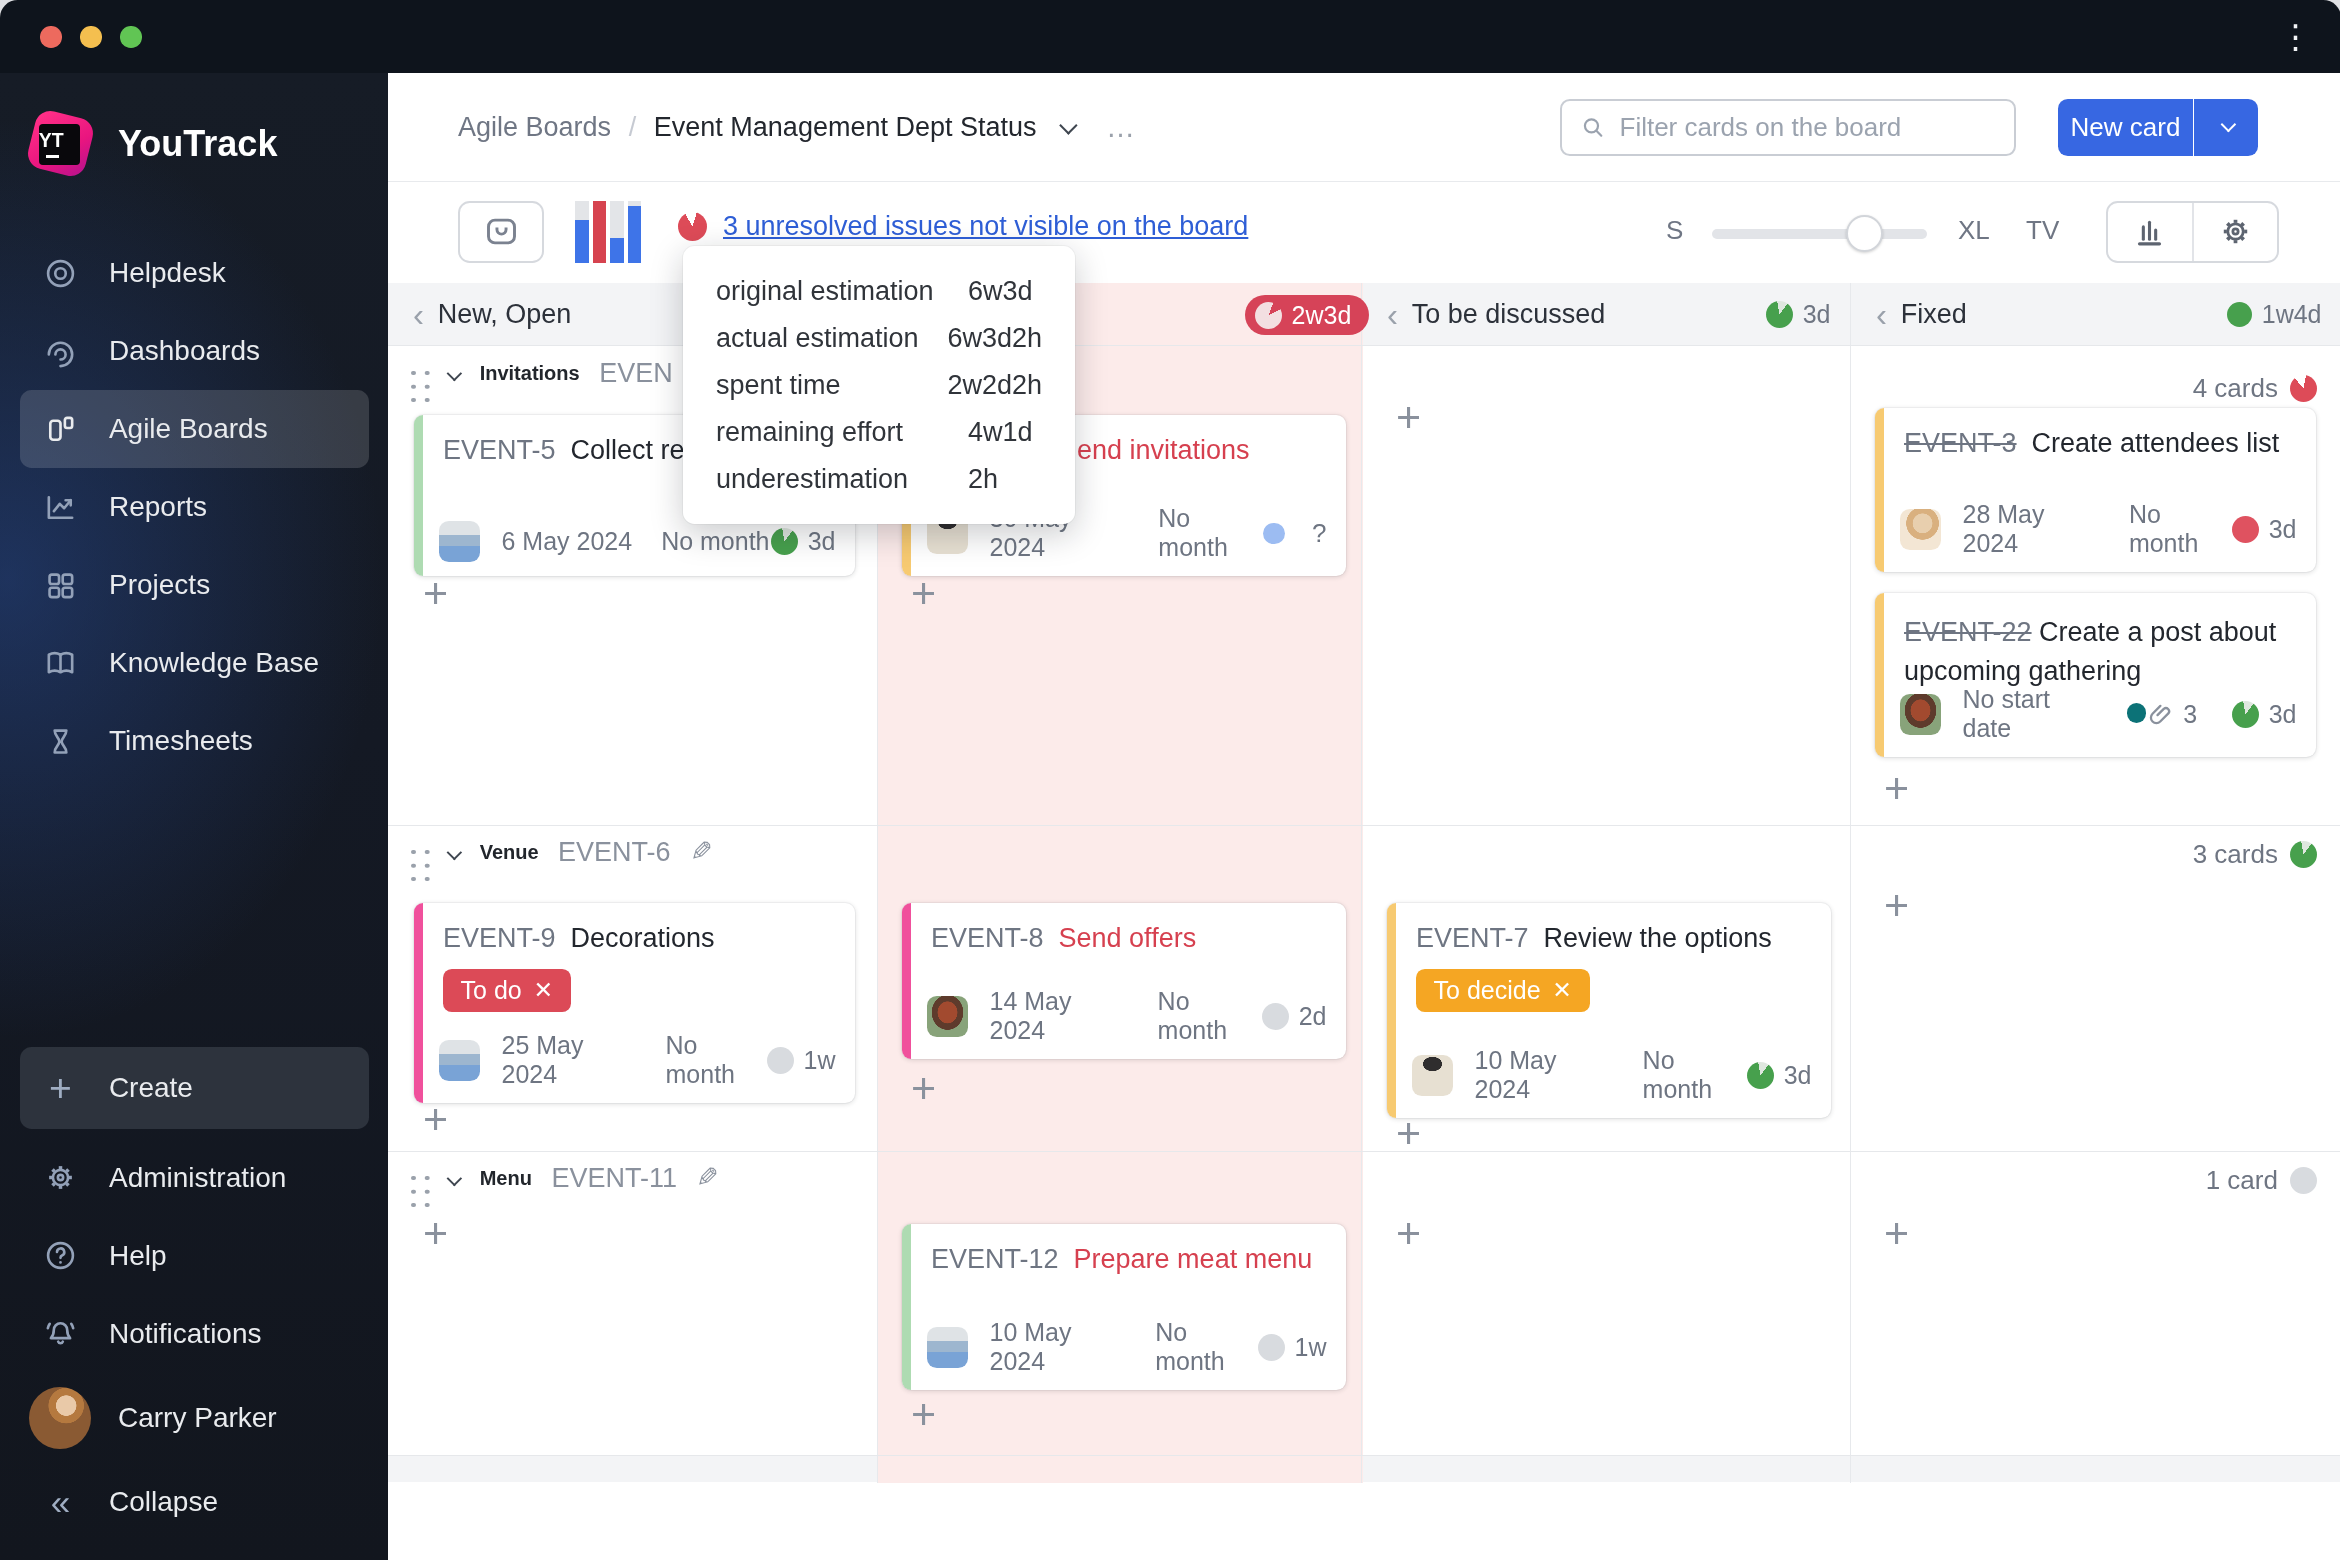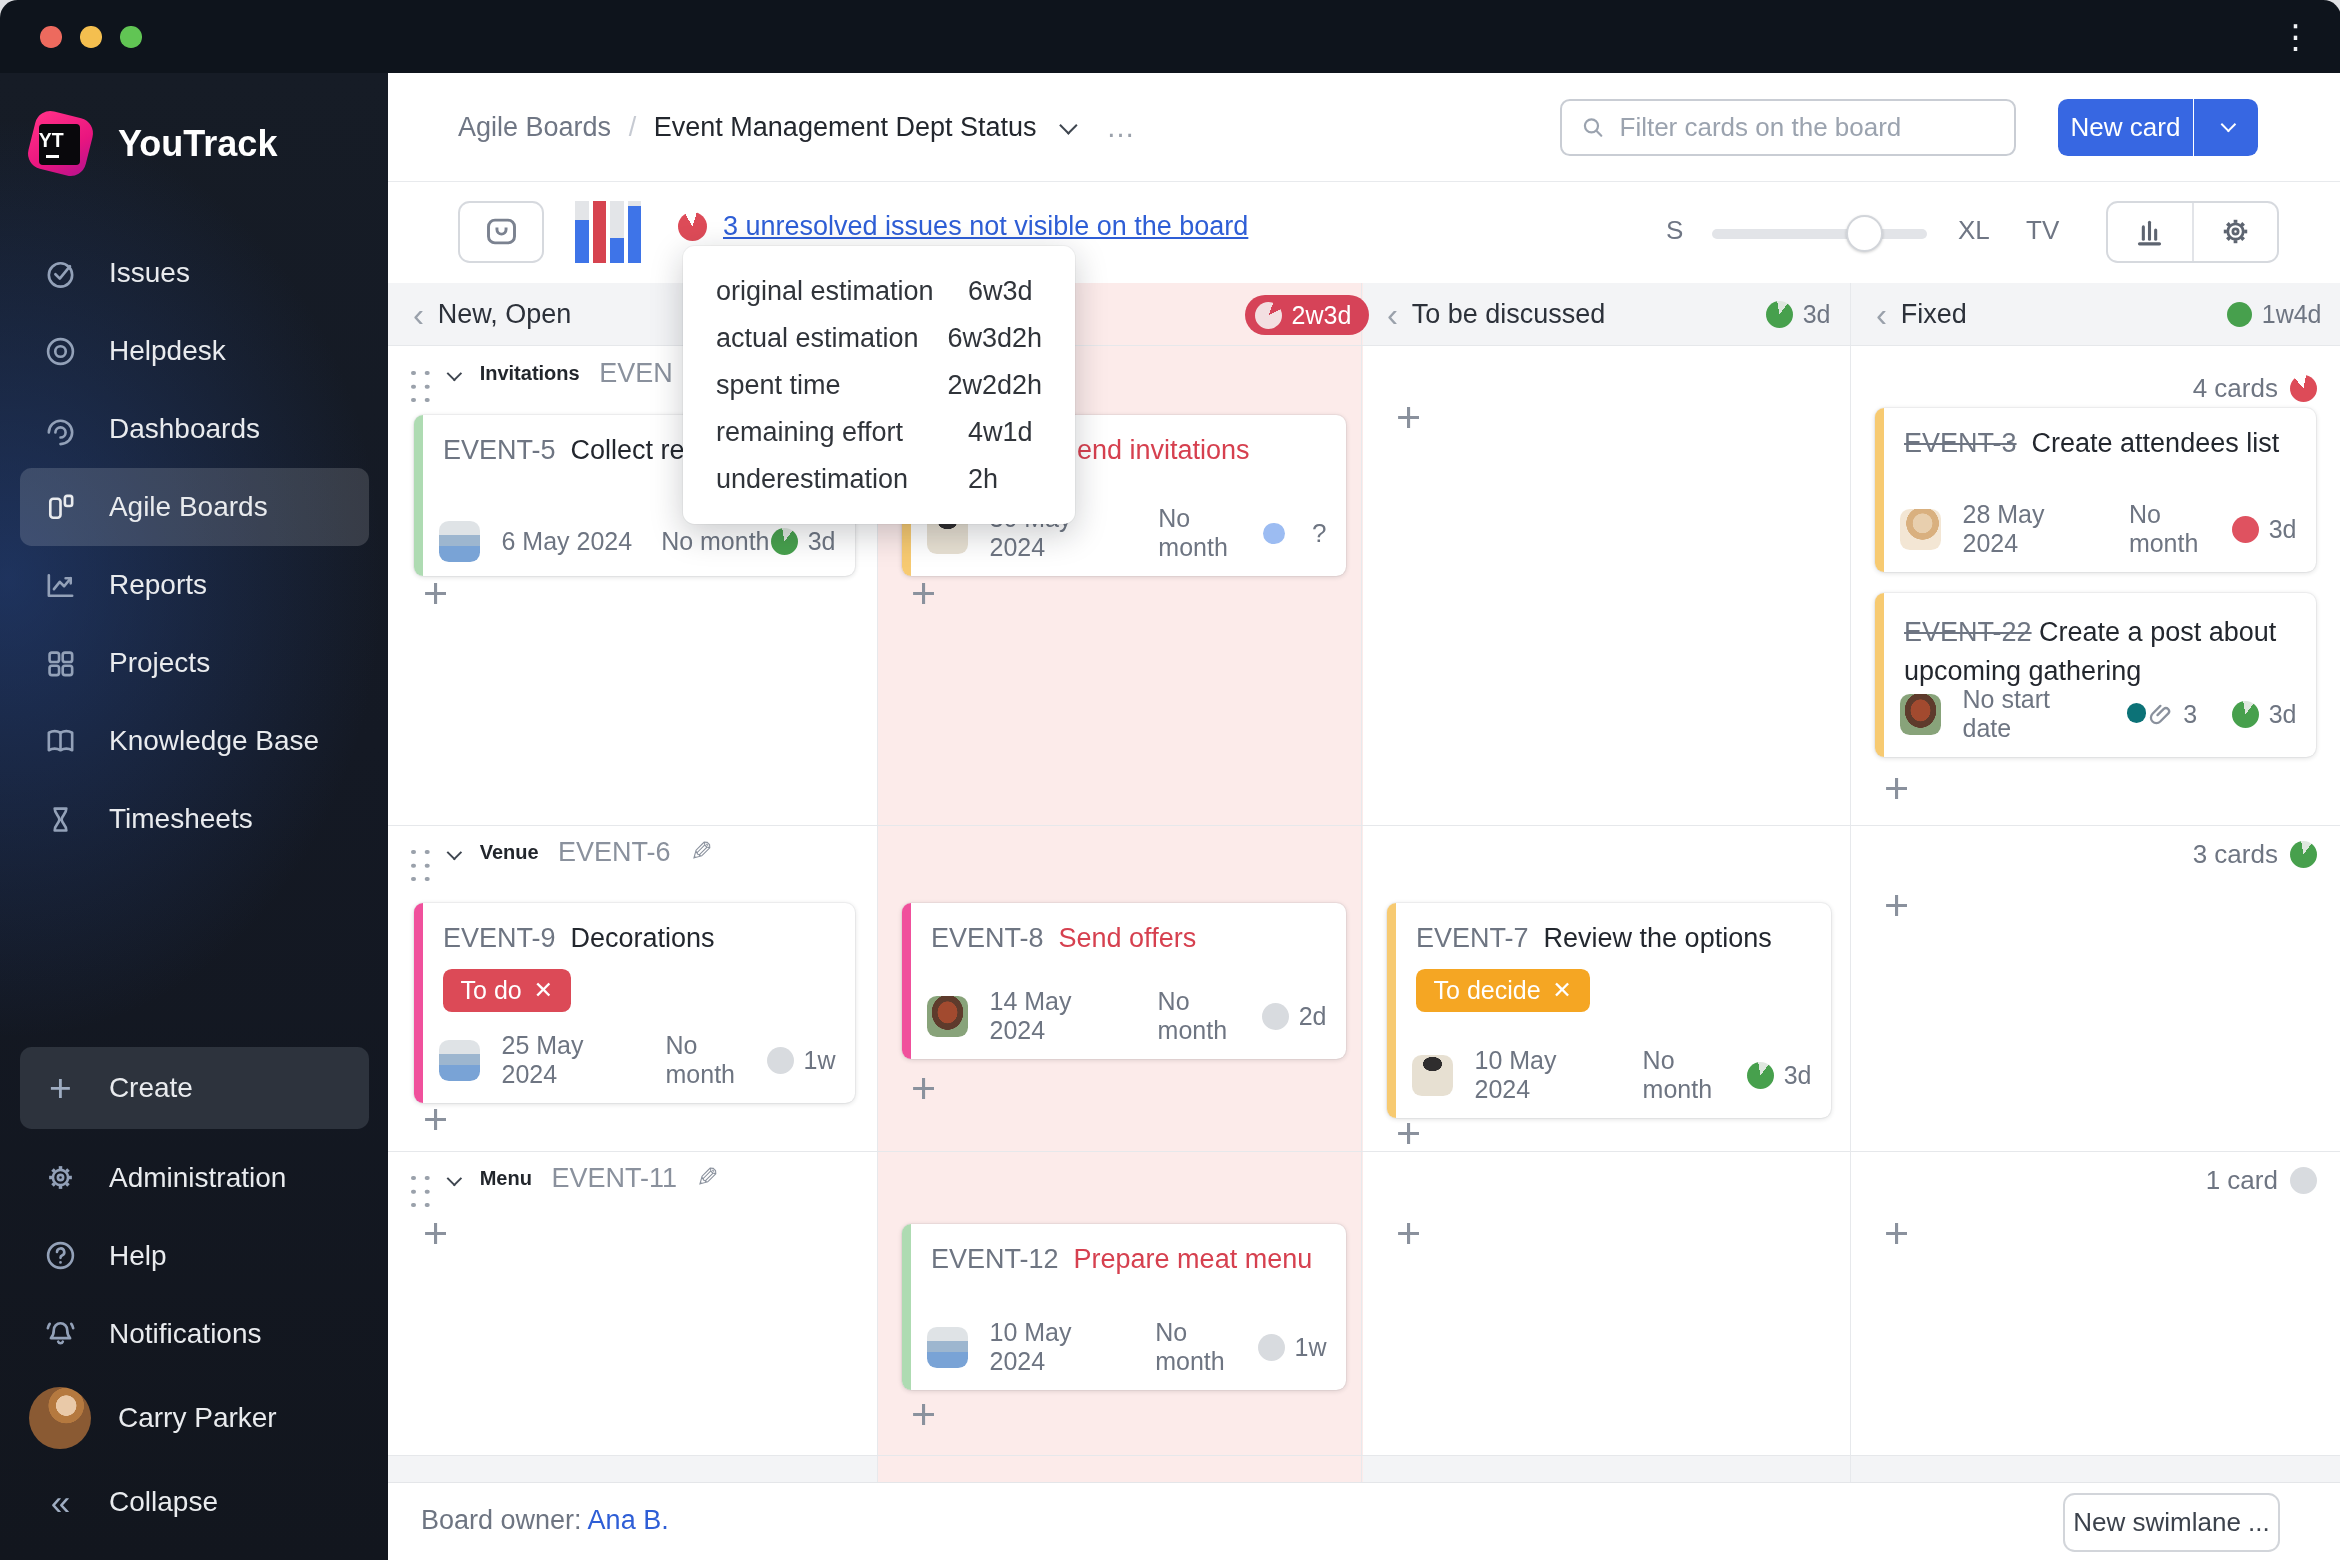--- a/index.html
+++ b/index.html
@@ -145,27 +145,20 @@
     <div class="logo-row">
       <span class="yt-logo">
         <span class="yt-hex"></span>
           <span class="yt-sq">YT<i></i></span>
       </span>
       <span class="logo-text">YouTrack</span>
     </div>
 
     <div class="nav">
       <div class="nav-item">
-        <svg class="ic" width="35" height="35" viewBox="0 0 24 24" fill="none" stroke="#93a1b8" stroke-width="1.8" stroke-linecap="round" stroke-linejoin="round">
-            <circle cx="12" cy="13" r="8"></circle>
-            <path d="M8.5 12.5l3 3 7-8.5"></path>
-          </svg>
-        <span>Issues</span>
-      </div>
-      <div class="nav-item">
         <svg class="ic" width="35" height="35" viewBox="0 0 24 24" fill="none" stroke="#93a1b8" stroke-width="1.8">
             <circle cx="12" cy="12" r="8.5"></circle>
             <circle cx="12" cy="12" r="3.6"></circle>
           </svg>
         <span>Helpdesk</span>
       </div>
       <div class="nav-item">
         <svg class="ic" width="35" height="35" viewBox="0 0 24 24" fill="none" stroke="#93a1b8" stroke-width="1.8" stroke-linecap="round">
             <path d="M4 14a8 8 0 1 1 8 8"></path>
             <path d="M8.5 14a3.5 3.5 0 1 1 3.5 3.5"></path>
@@ -604,22 +597,15 @@
       <div class="tt-row">
           <span class="lbl">remaining effort</span>
           <span class="val">4w1d</span>
         </div>
       <div class="tt-row">
           <span class="lbl">underestimation</span>
           <span class="val">2h</span>
         </div>
     </div>
 
-    <div class="main-footer">
-      <div class="owner">
-        <span>Board owner:</span>
-        <a href="#">Ana B.</a>
-      </div>
-      <button class="btn-swimlane">New swimlane ...</button>
-    </div>
   </div>
 </div>
 
 
 </body></html>

